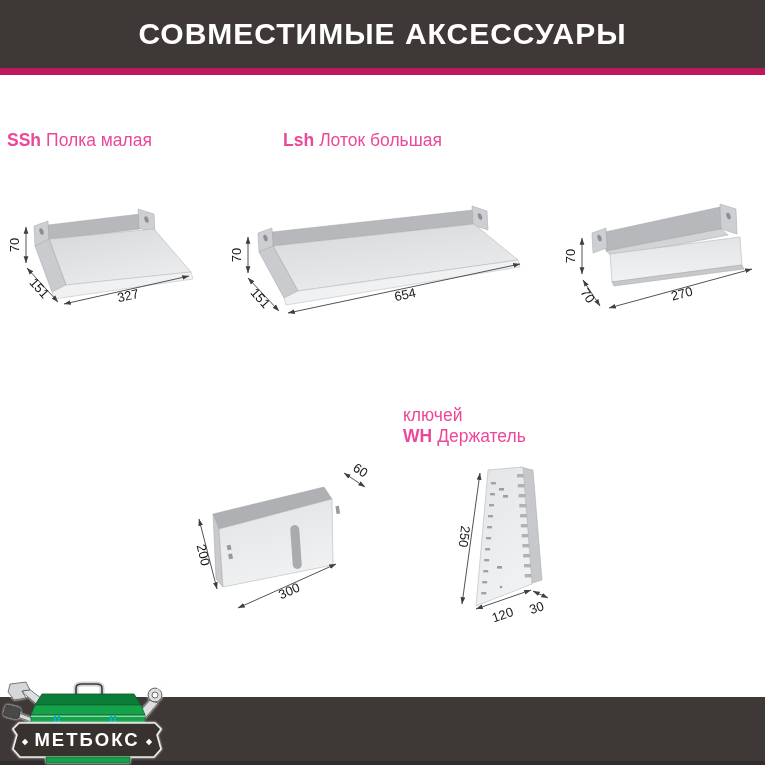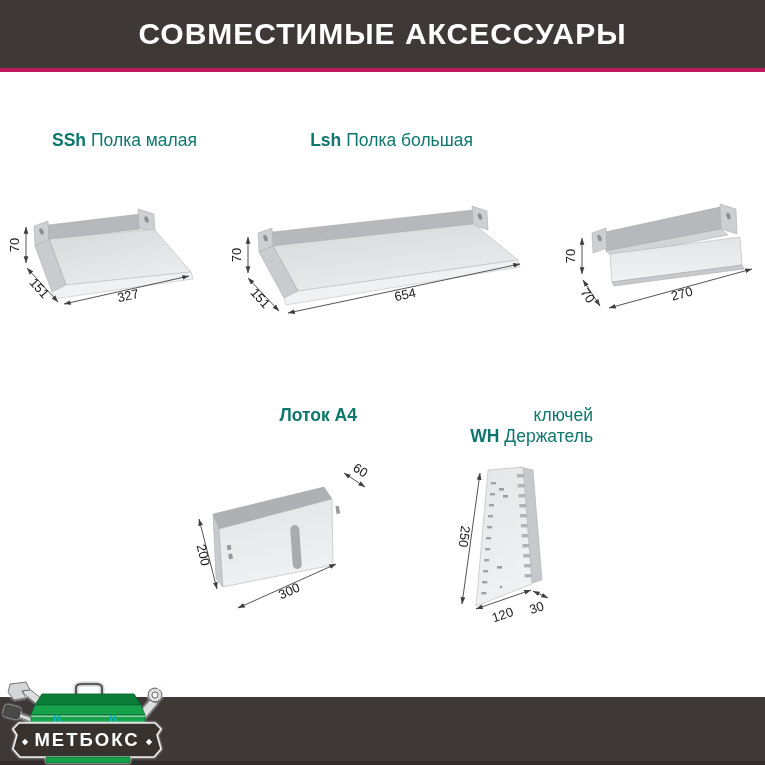--- a/index.html
+++ b/index.html
@@ -1,23 +1,23 @@
 <!DOCTYPE html>
 <html><head>
 <meta charset="utf-8">
 <style>
   html,body{margin:0;padding:0;background:#888;}
   .page{position:relative;width:765px;height:765px;background:#ffffff;overflow:hidden;
         font-family:"Liberation Sans","DejaVu Sans",sans-serif;}
   
   .header{position:absolute;left:0;top:0;right:0;height:68px;background:#3e3836;
-          border-bottom:4px solid #be185d;display:flex;align-items:center;justify-content:center;}
+          border-bottom:7px solid #be185d;display:flex;align-items:center;justify-content:center;}
   .header h1{margin:0;color:#ffffff;font-size:30px;font-weight:700;letter-spacing:1px;}
   
-  .plabel{position:absolute;width:190px;text-align:right;font-size:17.5px;line-height:21px;color:#0f766e;}
+  .plabel{position:absolute;width:190px;text-align:left;font-size:17.5px;line-height:21px;color:#ec4899;}
   .plabel b{font-weight:700;margin-right:5px;}
   
   svg.product{position:absolute;overflow:visible;}
   .dl{stroke:#3f3f3f;stroke-width:0.9;fill:none;}
   .dim{font-family:"Liberation Sans","DejaVu Sans",sans-serif;font-size:13px;fill:#1a1a1a;text-anchor:middle;}
   .oln{stroke:#a2a4a7;stroke-width:0.5;}
   
   .footer{position:absolute;left:0;right:0;bottom:0;height:68px;background:#3e3836;
           box-shadow:inset 0 -4px 0 rgba(0,0,0,.18);}
   .logo{position:absolute;left:2px;top:682px;overflow:visible;}
@@ -30,21 +30,21 @@
 <div class="page">
 
   <div class="header">
     <h1>СОВМЕСТИМЫЕ АКСЕССУАРЫ</h1>
   </div>
 
   <div class="plabel" style="left:7px;top:130px">
     <b>SSh</b><span>Полка малая</span>
   </div>
   <div class="plabel" style="left:283px;top:130px">
-    <b>Lsh</b><span>Полка большая</span>
+    <b>Lsh</b><span>Лоток большая</span>
   </div>
 
   <svg class="product" style="left:8px;top:188px" width="210" height="130" viewBox="0 0 210 130">
     <defs>
       <marker id="m1" markerWidth="8" markerHeight="6" refX="6.8" refY="3" orient="auto-start-reverse" markerUnits="userSpaceOnUse">
         <path d="M0,0.6 L7,3 L0,5.4 Z" fill="#3f3f3f"></path>
       </marker>
       <linearGradient id="g1" x1="0" y1="0" x2="0.6" y2="1">
         <stop offset="0" stop-color="#d5d7d9"></stop>
           <stop offset="1" stop-color="#eaecee"></stop>
@@ -123,23 +123,20 @@
     <g>
       <line class="dl" x1="22" y1="42" x2="22" y2="78" marker-start="url(#m3)" marker-end="url(#m3)"></line>
       <text class="dim" transform="translate(15 60) rotate(-90)">70</text>
       <line class="dl" x1="23" y1="84" x2="40" y2="110" marker-start="url(#m3)" marker-end="url(#m3)"></line>
       <text class="dim" transform="translate(24 102) rotate(57)">70</text>
       <line class="dl" x1="49" y1="112" x2="192" y2="73" marker-start="url(#m3)" marker-end="url(#m3)"></line>
       <text class="dim" transform="translate(123 102) rotate(-15)">270</text>
     </g>
   </svg>
 
-  <div class="plabel" style="left:172px;top:405px">
-    <b>Лоток А4</b><span></span>
-  </div>
   <div class="plabel" style="left:403px;top:405px">
     <div>ключей</div>
     <div><b>WH</b><span>Держатель</span></div>
   </div>
 
   <svg class="product" style="left:172px;top:448px" width="235" height="190" viewBox="0 0 235 190">
     <defs>
       <marker id="m4" markerWidth="8" markerHeight="6" refX="6.8" refY="3" orient="auto-start-reverse" markerUnits="userSpaceOnUse">
         <path d="M0,0.6 L7,3 L0,5.4 Z" fill="#3f3f3f"></path>
       </marker>

